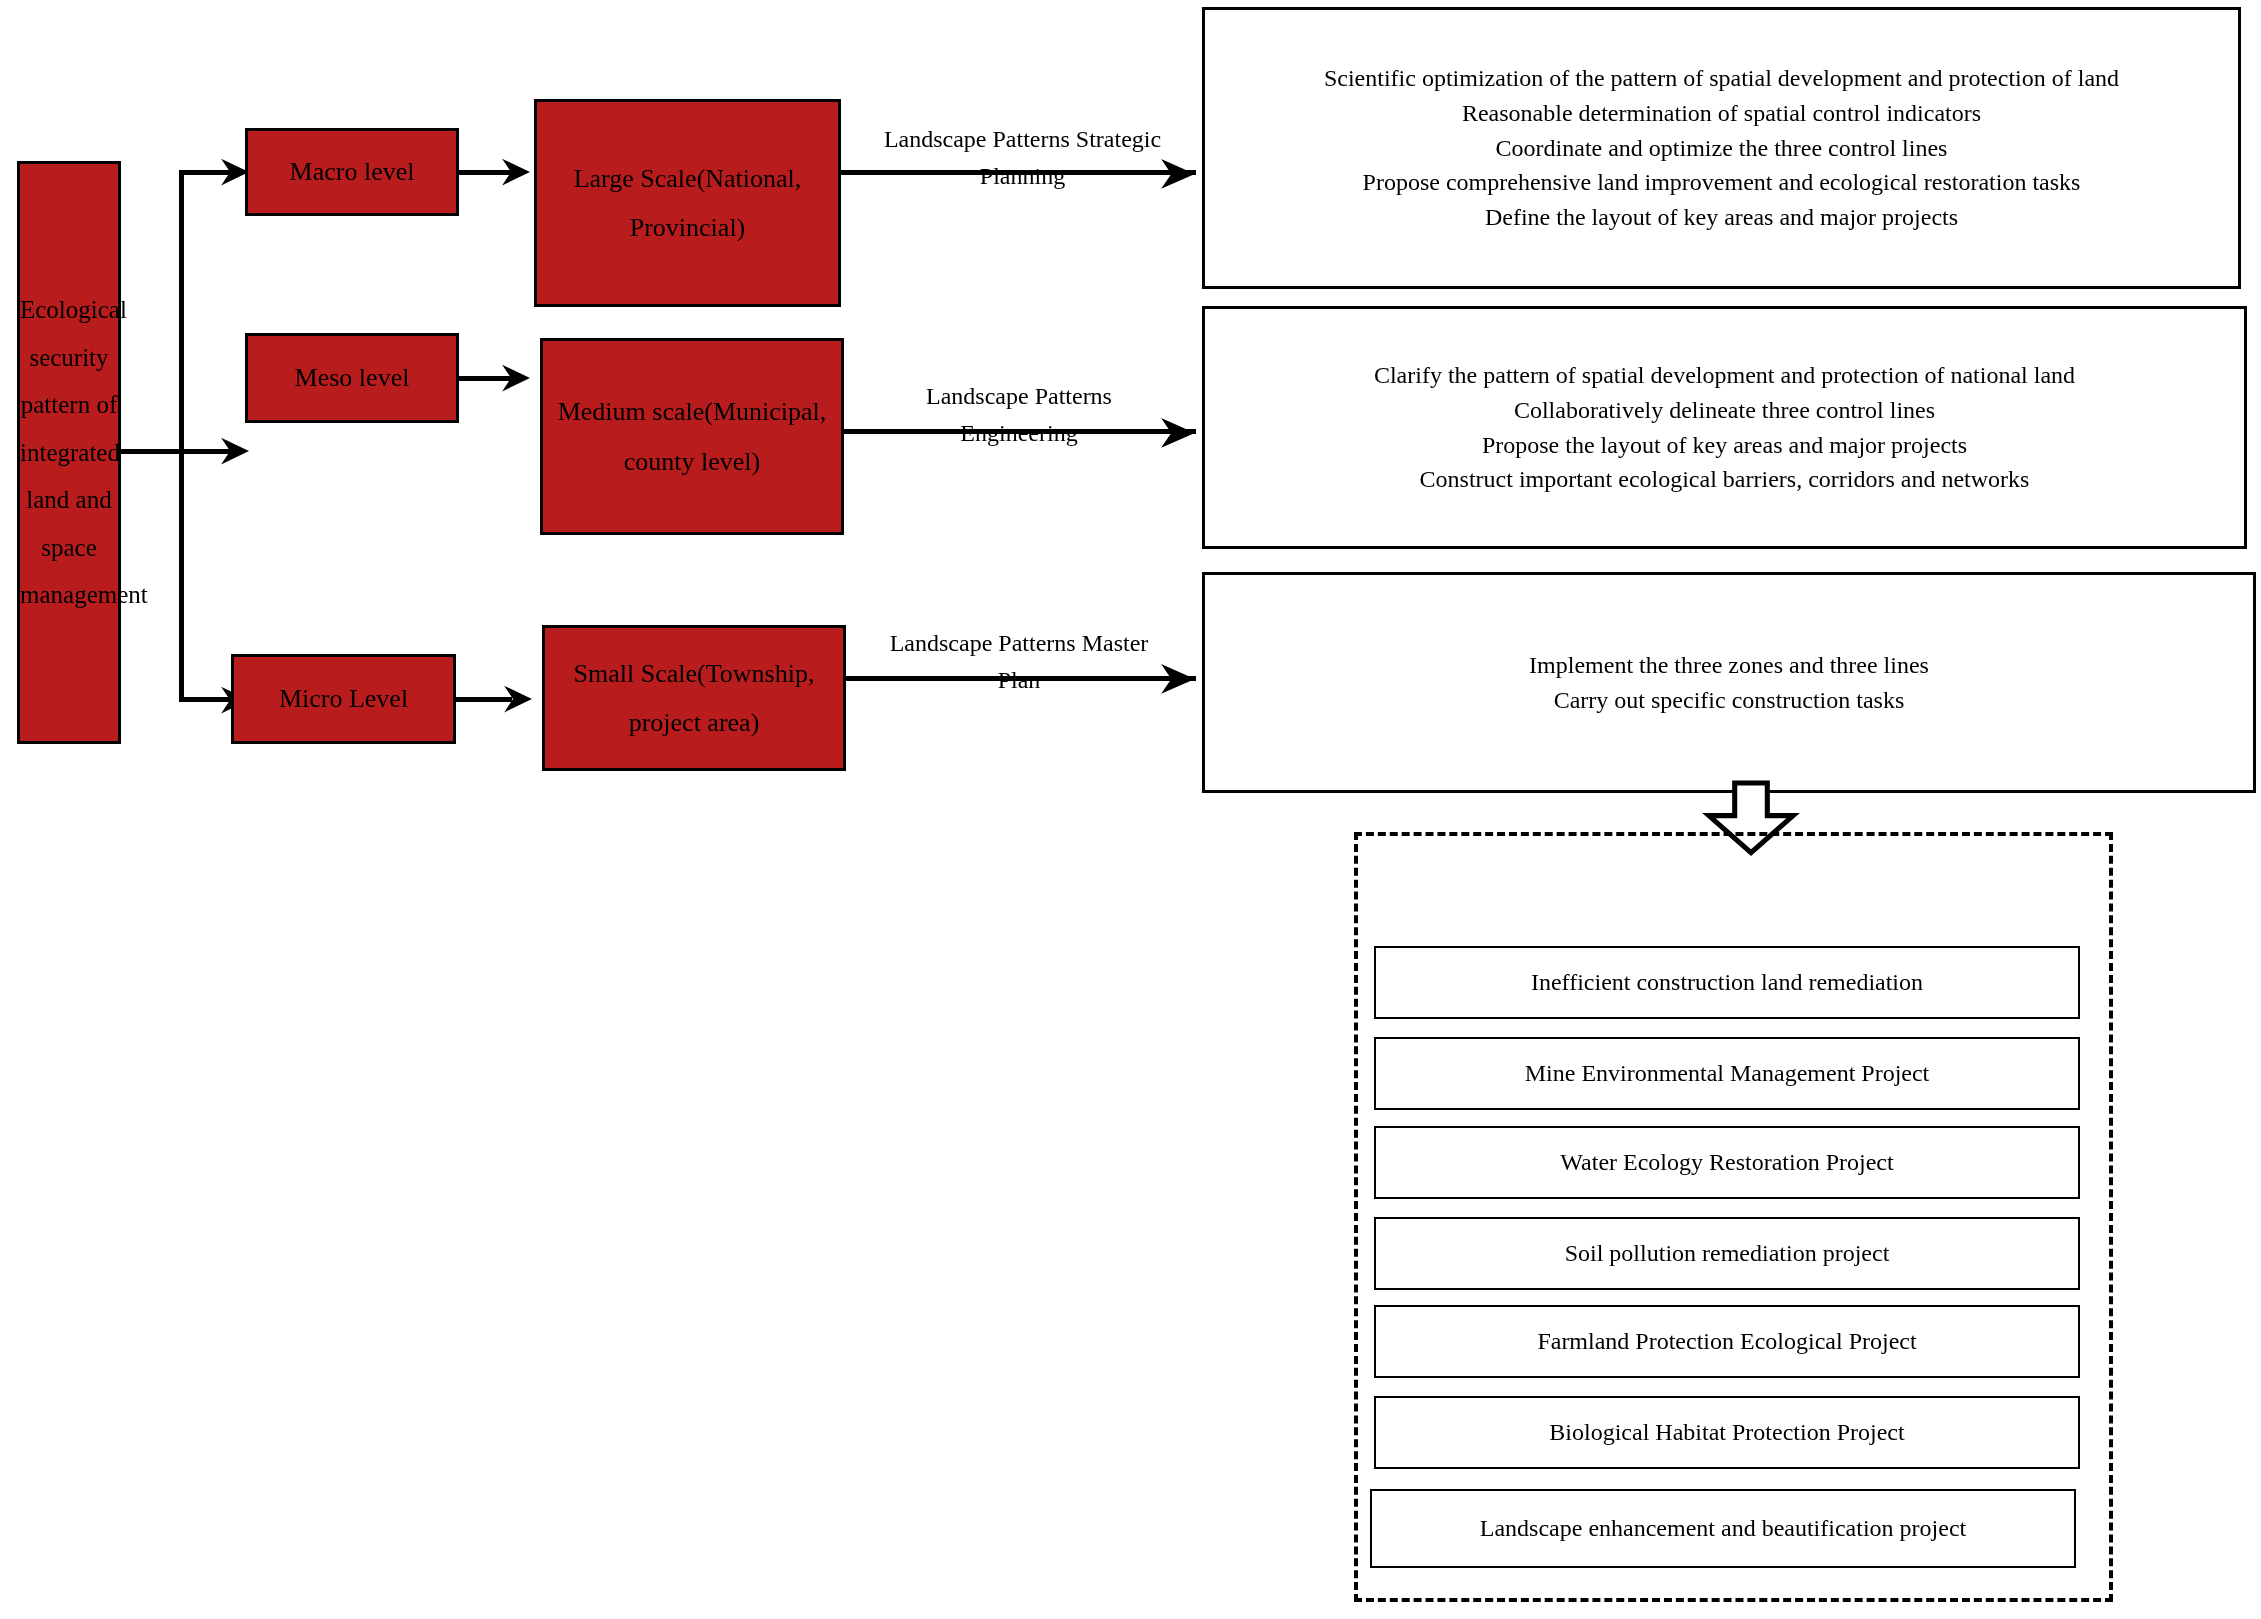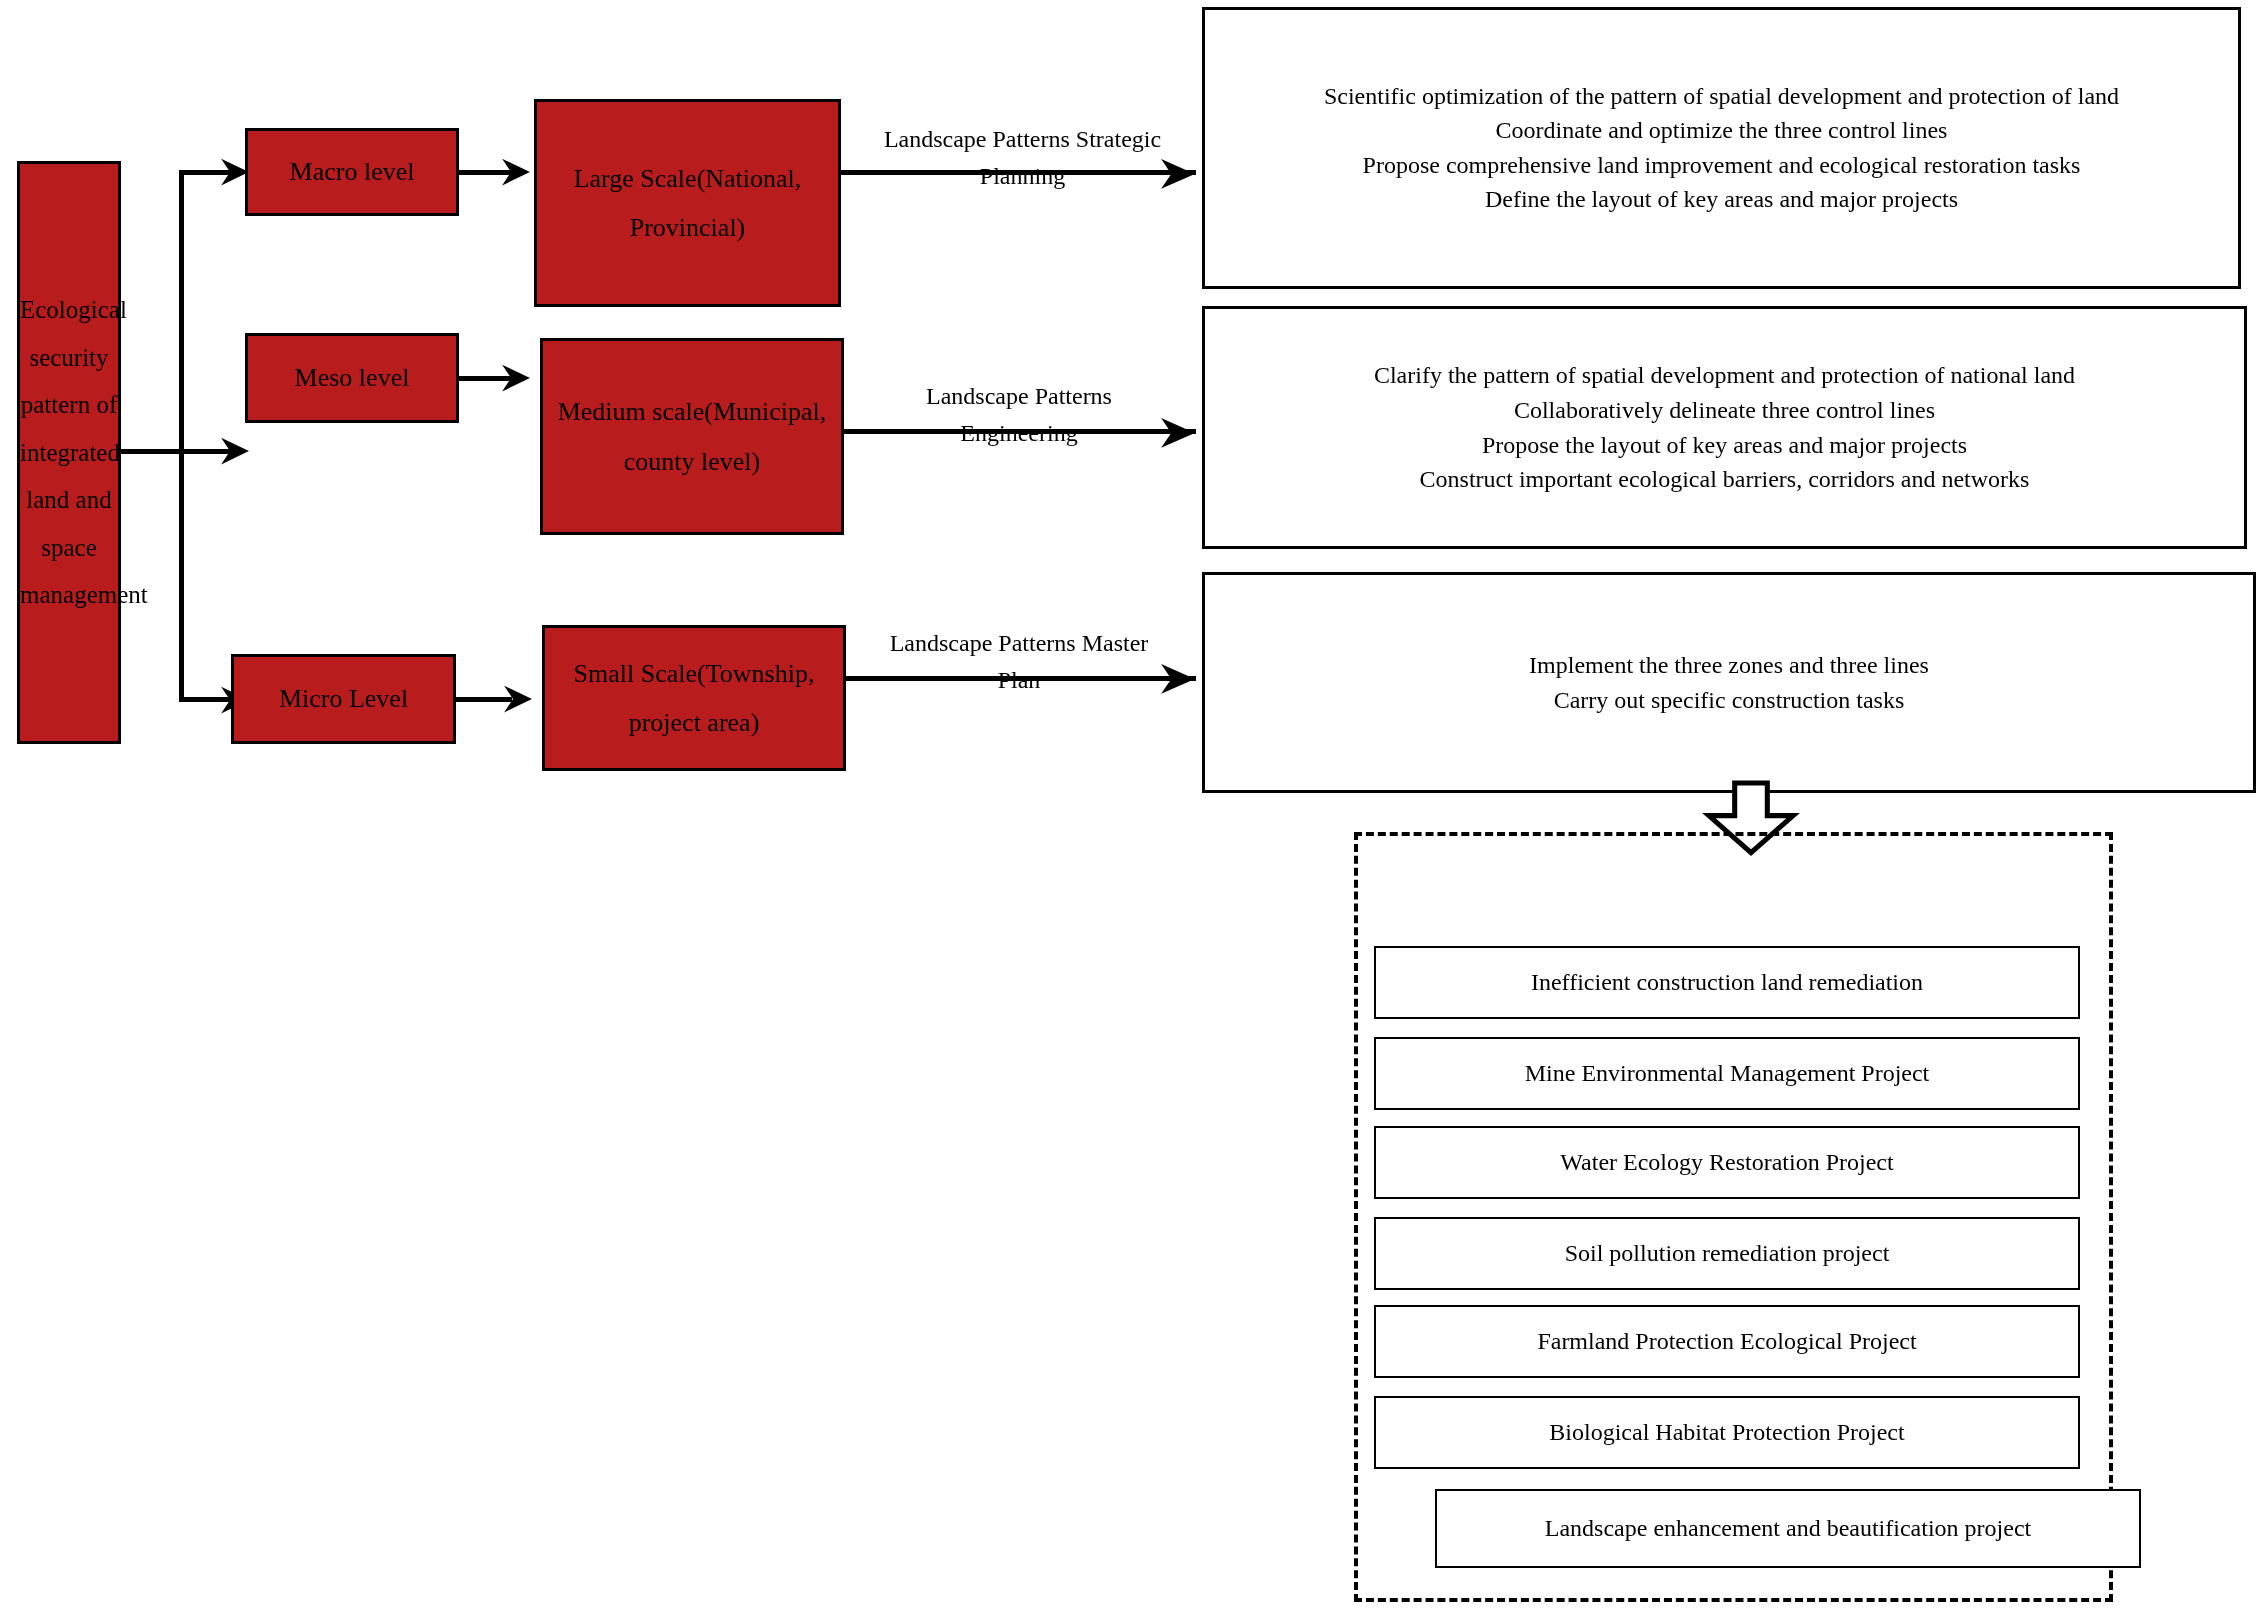--- a/index.html
+++ b/index.html
@@ -97,20 +97,21 @@
   <div class="lbl t-edge" style="left:884px;top:378px;width:270px;">Landscape Patterns Engineering</div>
 
   <div class="ln" style="left:846px;top:676px;width:350px;height:5px;"></div>
   <svg class="arrowsvg" style="left:1160px;top:658px;width:45px;height:41px;" viewBox="0 0 80 72">
     <path d="M2 10 L62 37 L2 63 L20 37 Z" fill="#000"></path>
   </svg>
   <div class="lbl t-edge" style="left:884px;top:625px;width:270px;">Landscape Patterns Master Plan</div>
 
   <div class="detail" style="left:1202px;top:6.8px;width:1039px;height:282px;">
     <div class="row t-detail">Scientific optimization of the pattern of spatial development and protection of land</div>
+    <div class="row t-detail">Reasonable determination of spatial control indicators</div>
     <div class="row t-detail">Coordinate and optimize the three control lines</div>
     <div class="row t-detail">Propose comprehensive land improvement and ecological restoration tasks</div>
     <div class="row t-detail">Define the layout of key areas and major projects</div>
   </div>
 
   <div class="detail" style="left:1202px;top:306px;width:1045px;height:243px;">
     <div class="row t-detail">Clarify the pattern of spatial development and protection of national land</div>
     <div class="row t-detail">Collaboratively delineate three control lines</div>
     <div class="row t-detail">Propose the layout of key areas and major projects</div>
     <div class="row t-detail">Construct important ecological barriers, corridors and networks</div>
@@ -138,18 +139,18 @@
   </div>
   <div class="pbox t-proj" style="left:1374px;top:1217px;width:706px;height:73px;">
     <span>Soil pollution remediation project</span>
   </div>
   <div class="pbox t-proj" style="left:1374px;top:1305px;width:706px;height:73px;">
     <span>Farmland Protection Ecological Project</span>
   </div>
   <div class="pbox t-proj" style="left:1374px;top:1396px;width:706px;height:73px;">
     <span>Biological Habitat Protection Project</span>
   </div>
-  <div class="pbox t-proj" style="left:1435px;top:1489px;width:706px;height:79px;">
+  <div class="pbox t-proj" style="left:1370px;top:1489px;width:706px;height:79px;">
     <span>Landscape enhancement and beautification project</span>
   </div>
 
 </div>
 
 
 </body></html>

